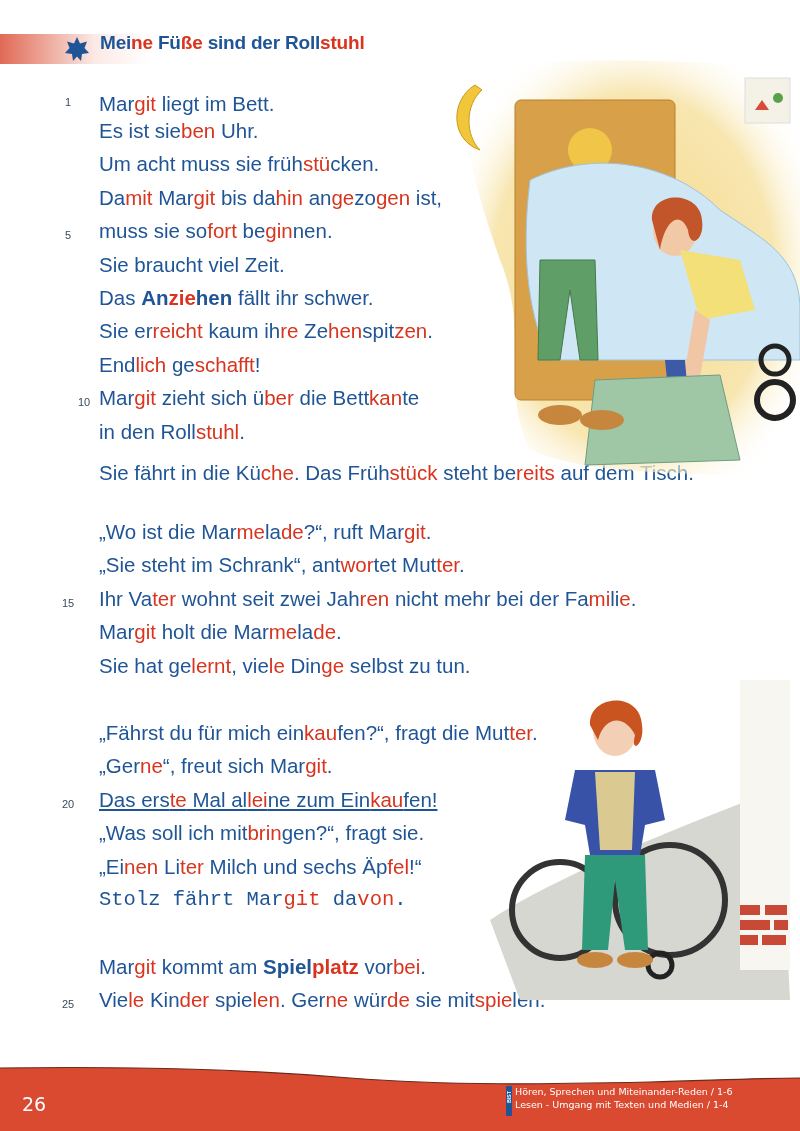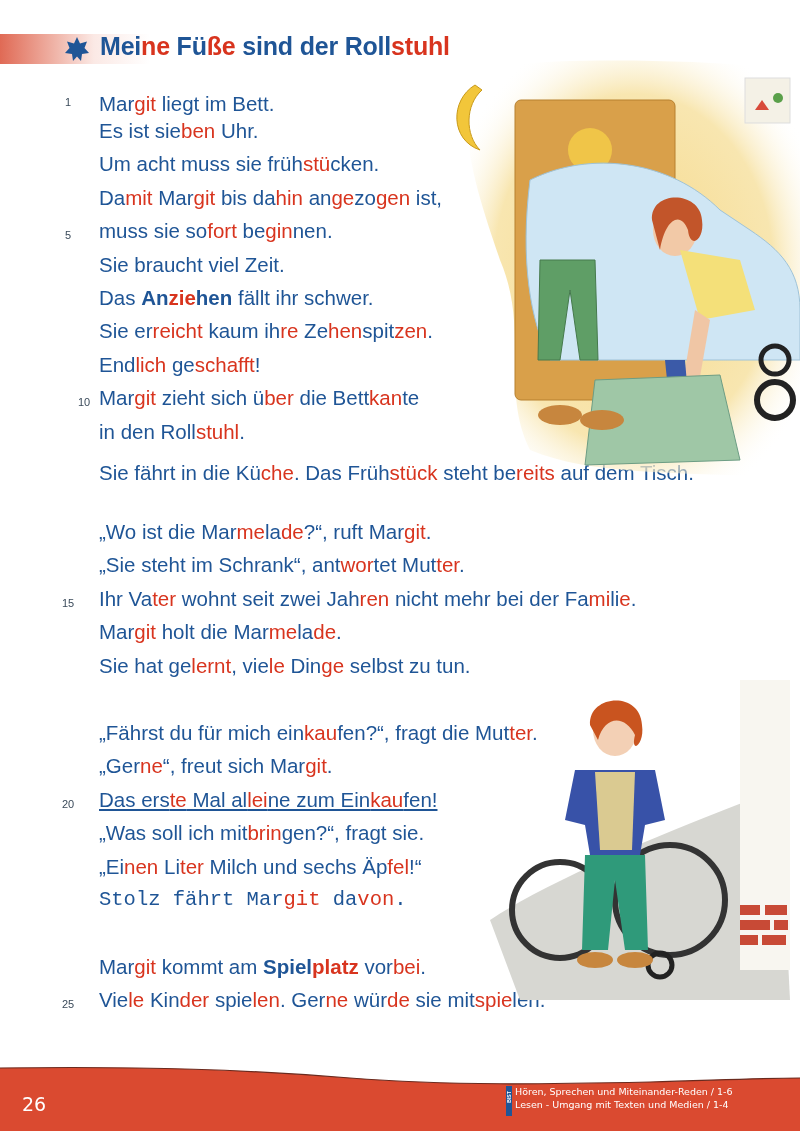--- a/index.html
+++ b/index.html
@@ -10,21 +10,21 @@
   }
   .title-bar {
     position: absolute; left: 0; top: 34px; width: 470px; height: 30px;
     background: linear-gradient(to right, #e06a55 0%, #f0b6aa 12%, #fbe9e5 20%, #ffffff 32%);
   }
   .title-star {
     position: absolute; left: 64px; top: 36px; width: 26px; height: 26px;
   }
   .title {
     position: absolute; left: 100px; top: 32px;
-    font-size: 25px; font-weight: bold; color: #1f5596; letter-spacing: -0.2px;
+    font-size: 19px; font-weight: bold; color: #1f5596; letter-spacing: -0.2px;
     white-space: nowrap;
   }
   .hl { color: #d8341e; }
   .b { color: #1f5596; }
   .bold { font-weight: bold; }
 
   .text-block { position: absolute; left: 0; top: 0; }
   .line {
     position: absolute; left: 99px; font-size: 20.5px; color: #1f5596;
     white-space: nowrap; line-height: 24px;

